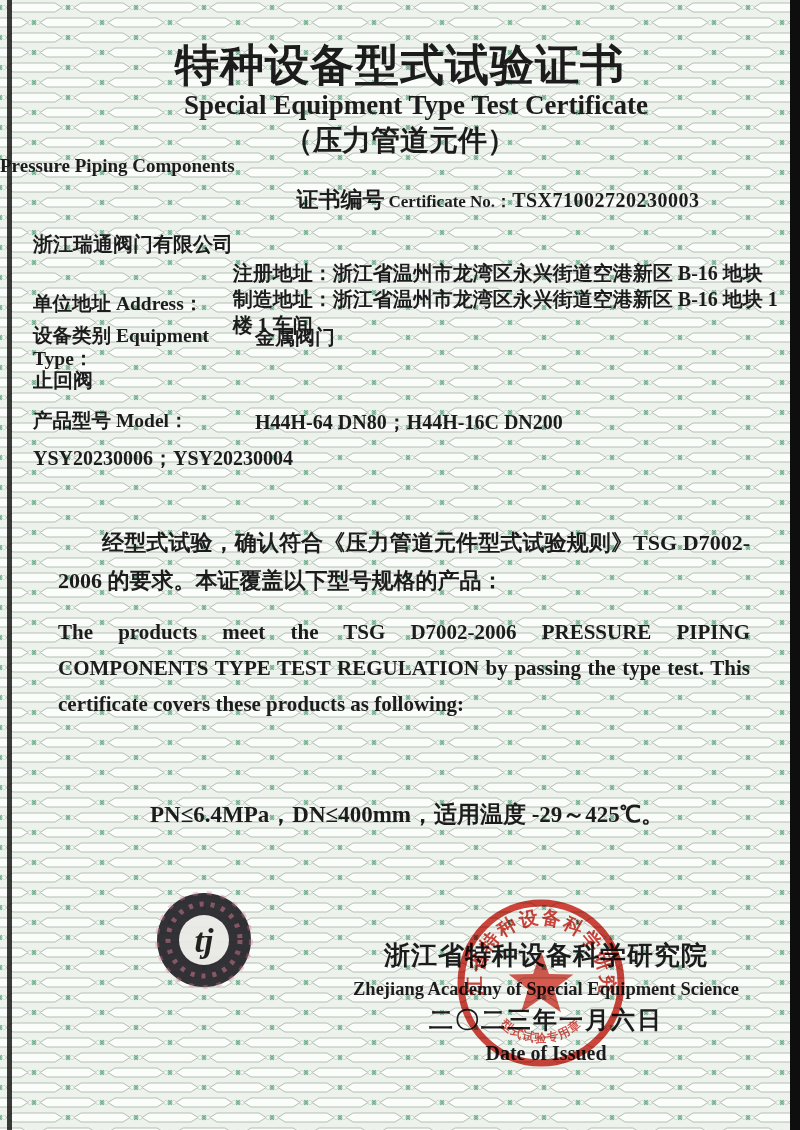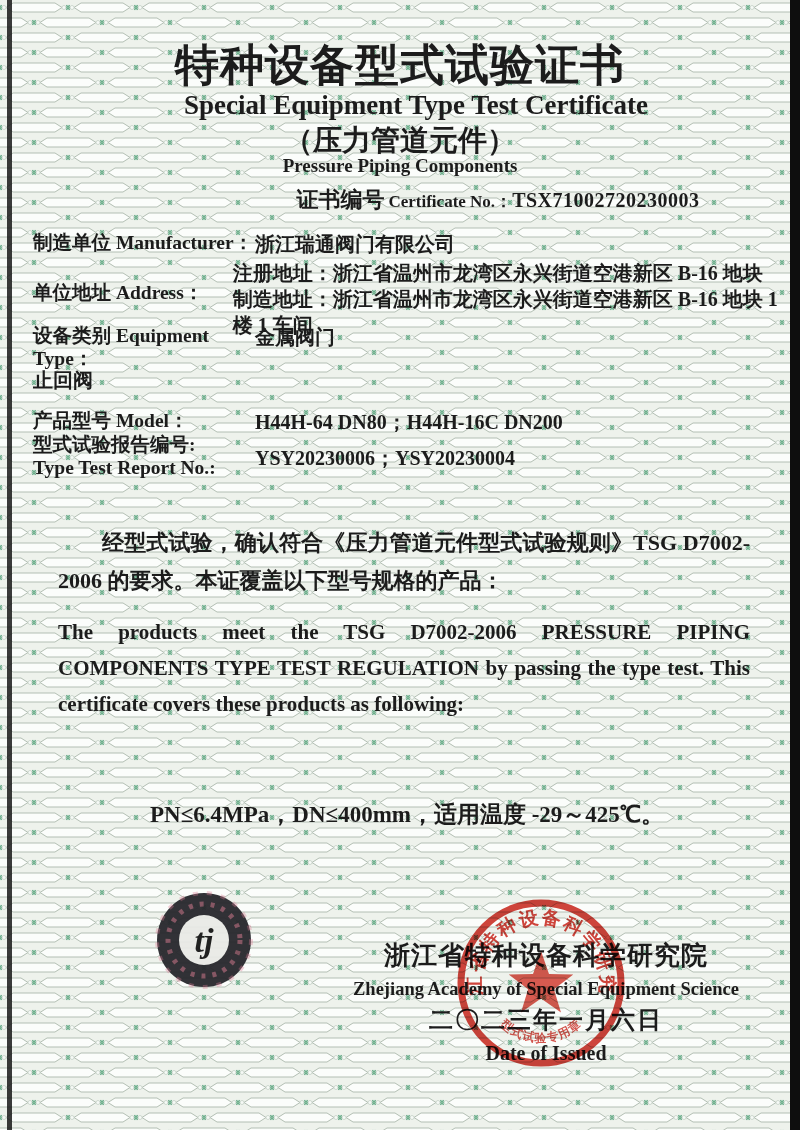--- a/index.html
+++ b/index.html
@@ -8,21 +8,21 @@
     background:#f9a8d4;color:#1c1c1c;
     font-family:"Liberation Serif", serif;
   }
   .bg{position:absolute;left:0;top:0;z-index:0;}
   .edge-left{position:absolute;left:7px;top:0;width:5px;height:1130px;background:#181818;z-index:1;opacity:.85;}
   .edge-right{position:absolute;left:790px;top:0;width:10px;height:1130px;background:#0e0e0e;z-index:1;}
   .tx{position:absolute;z-index:2;}
   .title-cn{top:36px;left:0;width:800px;text-align:center;font-size:44px;font-weight:bold;letter-spacing:1px;}
   .title-en{top:90px;left:16px;width:800px;text-align:center;font-size:27px;font-weight:bold;}
   .sub-cn{top:121px;left:0;width:800px;text-align:center;font-size:29px;font-weight:bold;}
-  .sub-en{top:155px;left:0;width:800px;text-align:center;font-size:19px;font-weight:bold;}
+  .sub-en{top:155px;left:0;width:800px;text-align:left;font-size:19px;font-weight:bold;}
   .certline{top:185px;left:0;width:800px;display:flex;justify-content:center;align-items:baseline;transform:translateX(98px);}
   .cl-cn{font-size:22px;font-weight:bold;}
   .cl-en{font-size:17px;font-weight:bold;margin-left:4px;}
   .cl-no{font-size:20px;font-weight:bold;letter-spacing:.5px;margin-left:0;}
   .frow{position:absolute;left:33px;z-index:2;display:flex;}
   .flabel{width:222px;font-size:19.5px;font-weight:bold;line-height:23px;}
   .fvalue{font-size:20px;font-weight:bold;line-height:26px;}
   .para-cn{position:absolute;z-index:2;left:58px;top:524px;width:692px;margin:0;
     font-size:22px;font-weight:bold;line-height:38px;text-indent:44px;text-align:justify;}
   .para-en{position:absolute;z-index:2;left:58px;top:614px;width:692px;margin:0;
@@ -75,26 +75,25 @@
   <div class="tx sub-cn">（压力管道元件）</div>
   <div class="tx sub-en">Pressure Piping Components</div>
 
   <div class="tx certline">
     <span class="cl-cn">证书编号</span>
     <span class="cl-en">Certificate No.：</span>
     <span class="cl-no">TSX71002720230003</span>
   </div>
 
   <div class="frow" style="top:231px">
-    <div class="flabel">制造单位 Manufacturer：</div>
     <div class="fvalue">浙江瑞通阀门有限公司</div>
   </div>
 
   <div class="frow" style="top:260px">
-    <div class="flabel" style="padding-top:21px">单位地址 Address：</div>
+    <div class="flabel" style="padding-top:32px">单位地址 Address：</div>
     <div class="fvalue">
       <div>注册地址：浙江省温州市龙湾区永兴街道空港新区 B-16 地块</div>
       <div>制造地址：浙江省温州市龙湾区永兴街道空港新区 B-16 地块 1 楼 1 车间</div>
     </div>
   </div>
 
   <div class="frow" style="top:324px">
     <div class="flabel">设备类别 Equipment Type：</div>
     <div class="fvalue">金属阀门</div>
   </div>
@@ -102,24 +101,20 @@
   <div class="frow" style="top:367px">
     <div class="fvalue">止回阀</div>
   </div>
 
   <div class="frow" style="top:409px">
     <div class="flabel">产品型号 Model：</div>
     <div class="fvalue">H44H-64 DN80；H44H-16C DN200</div>
   </div>
 
   <div class="frow" style="top:433px">
-    <div class="flabel">
-      <div>型式试验报告编号:</div>
-      <div>Type Test Report No.:</div>
-    </div>
     <div class="fvalue" style="padding-top:12px">YSY20230006；YSY20230004</div>
   </div>
 
   <p class="para-cn">经型式试验，确认符合《压力管道元件型式试验规则》TSG D7002-2006 的要求。本证覆盖以下型号规格的产品：</p>
   <p class="para-en">The products meet the TSG D7002-2006 PRESSURE PIPING COMPONENTS TYPE TEST REGULATION by passing the type test. This certificate covers these products as following:</p>
   <div class="specline">PN≤6.4MPa，DN≤400mm，适用温度 -29～425℃。</div>
 
   <div class="issuer">
     <div class="iss-cn">浙江省特种设备科学研究院</div>
     <div class="iss-en">Zhejiang Academy of Special Equipment Science</div>

